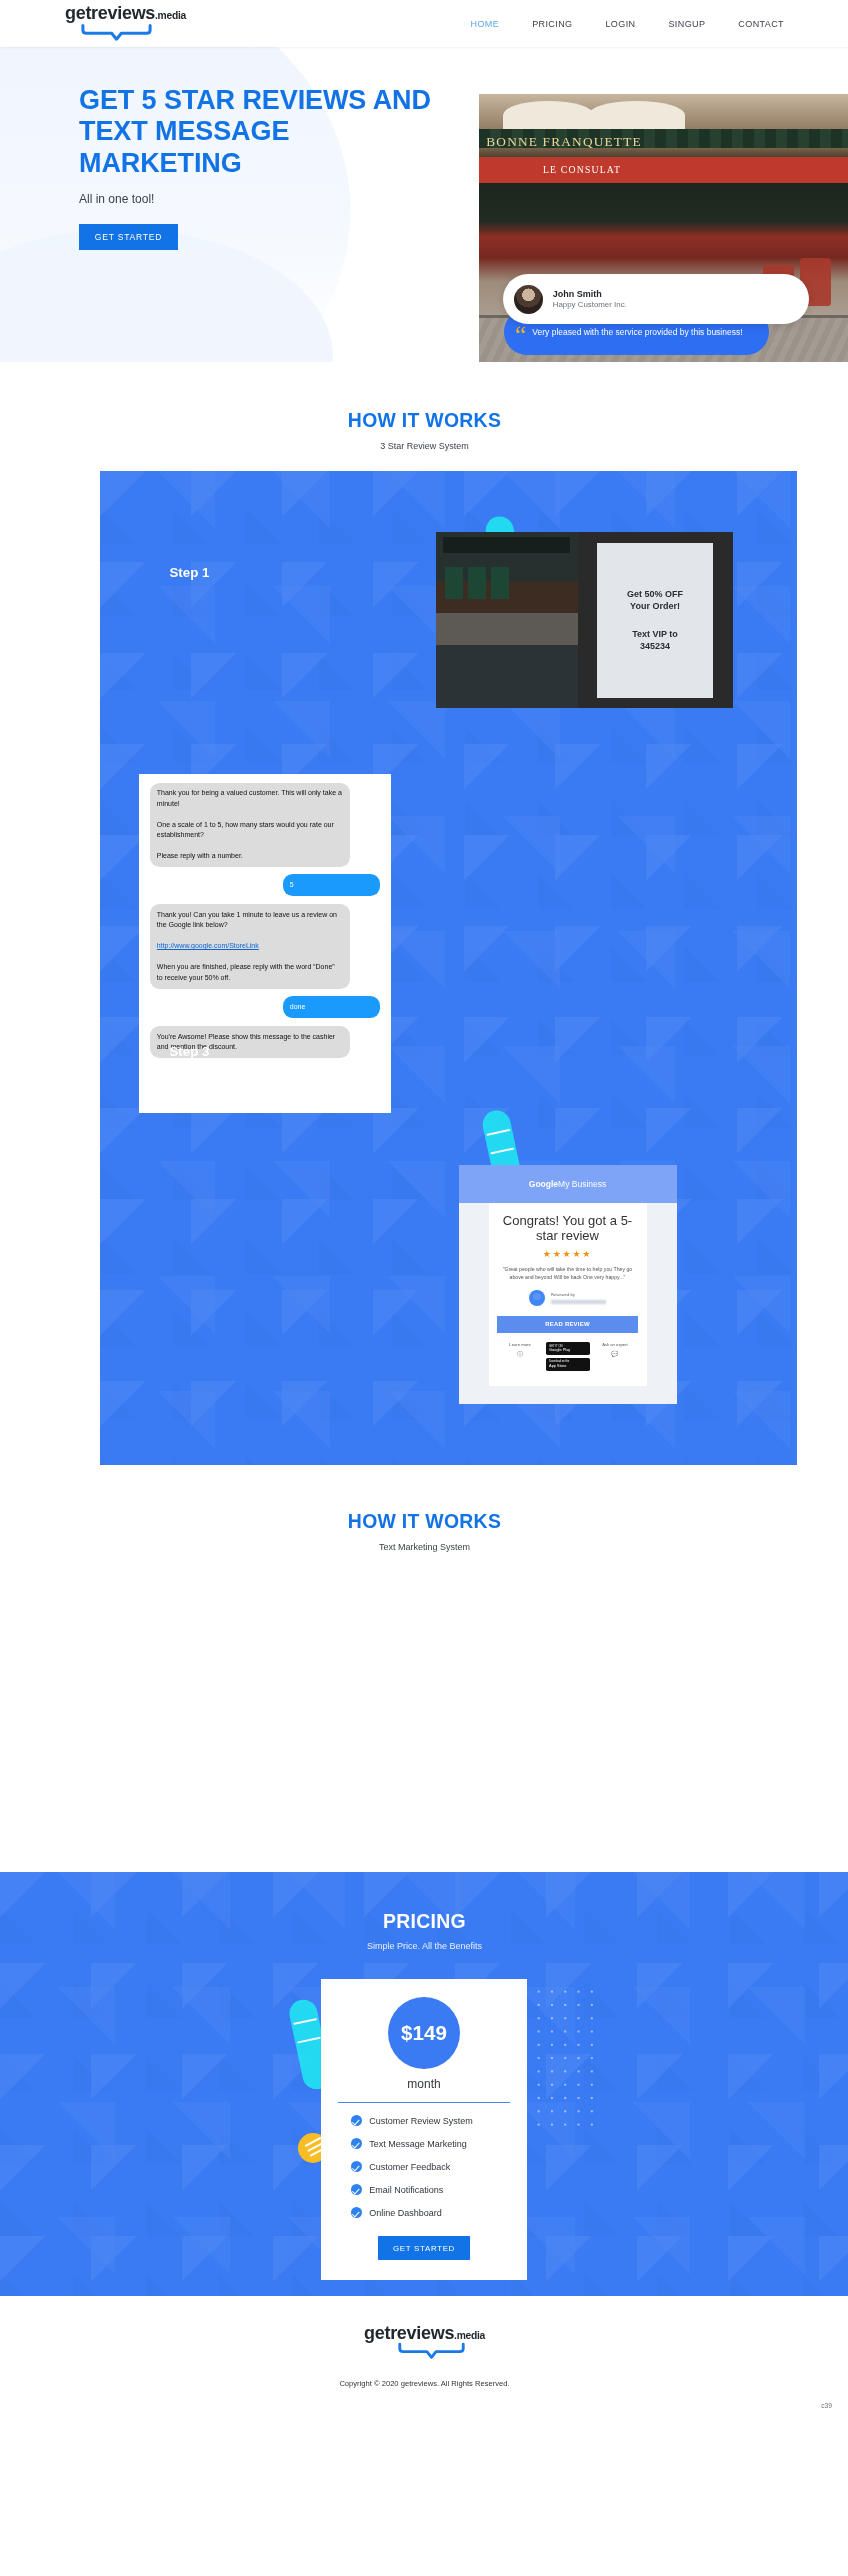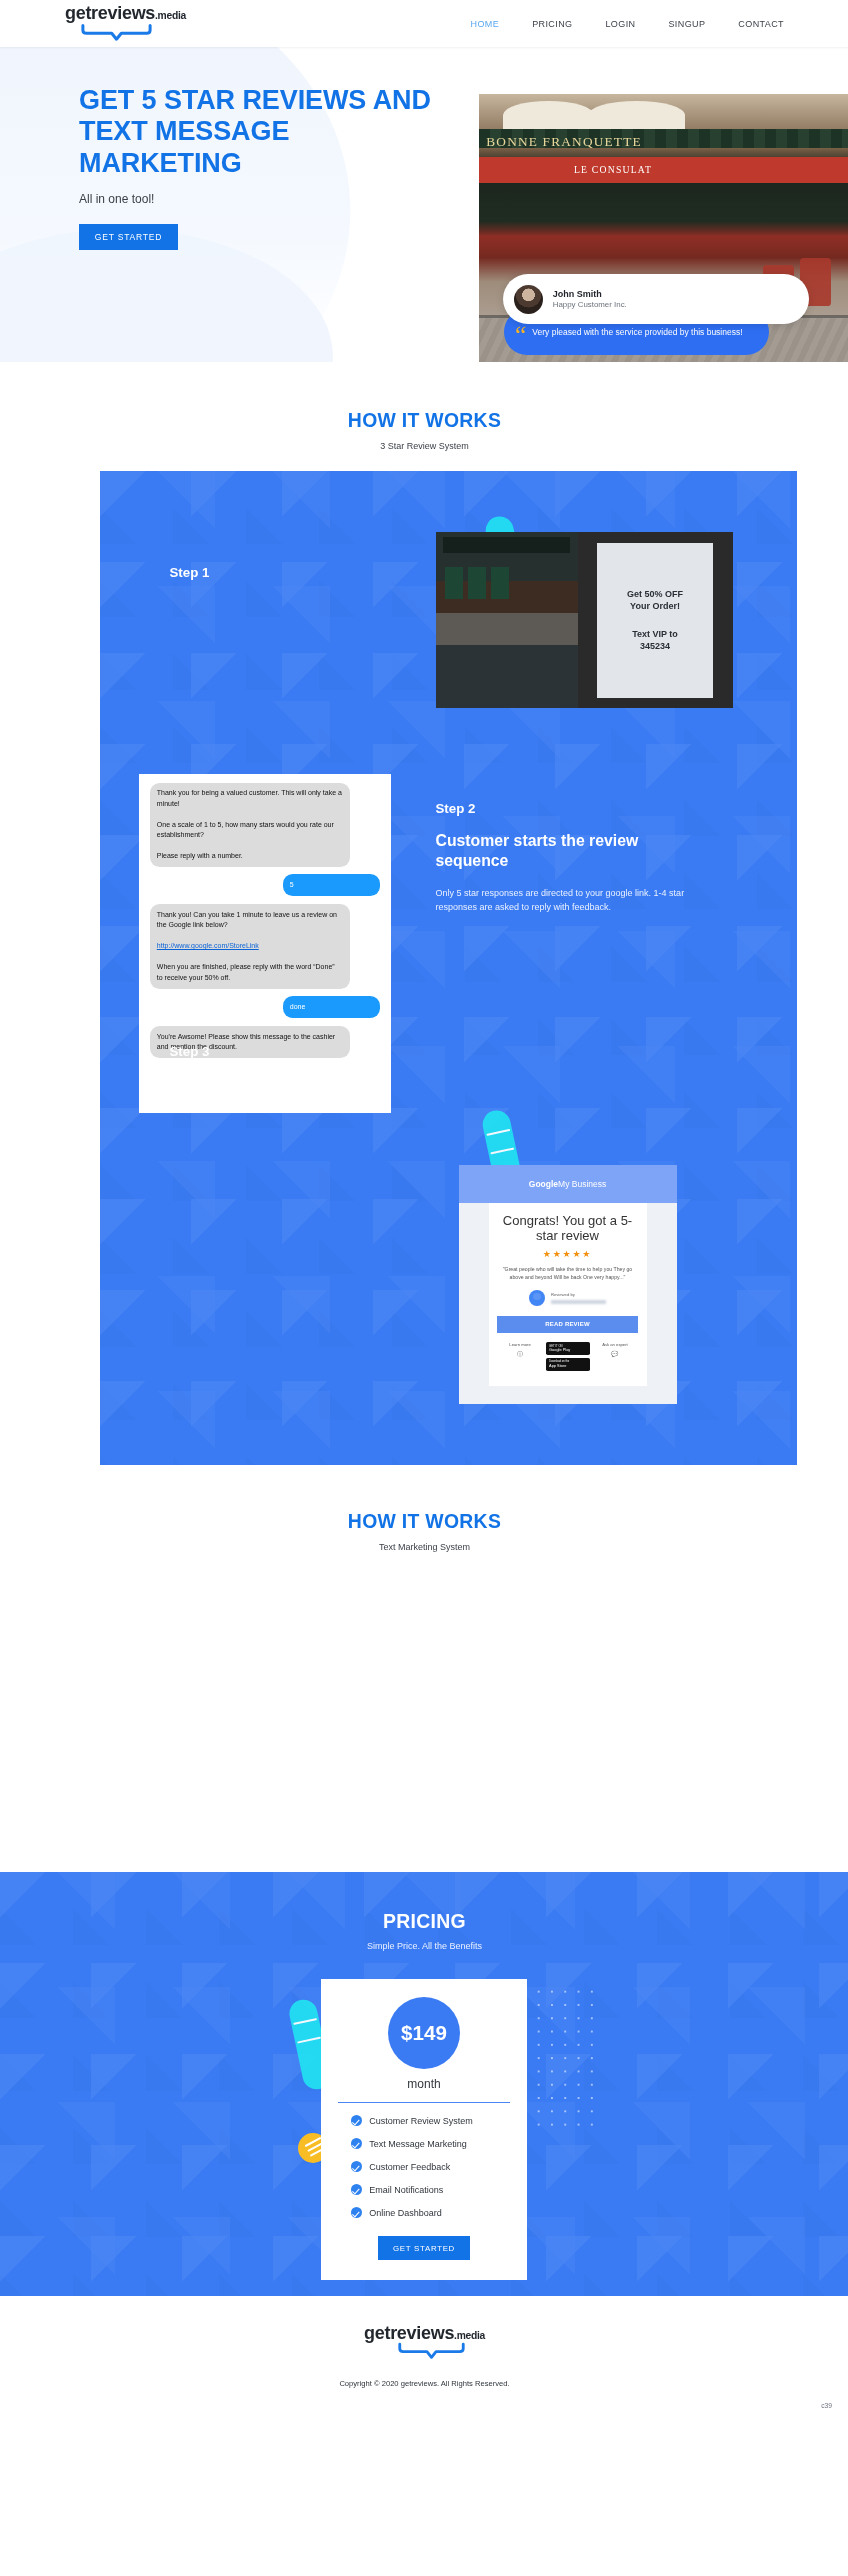--- a/index.html
+++ b/index.html
@@ -76,21 +76,21 @@
     position: absolute; inset: 0;
     background:
       linear-gradient(180deg, rgba(0,0,0,.08), rgba(0,0,0,.25) 45%, rgba(0,0,0,.05) 55%),
       linear-gradient(180deg,#d8c6ac 0%, #8d6f52 18%, #1f2a22 24%, #2a3a2c 42%, #b43a2f 47%, #7c2c22 54%, #a79482 62%, #b9ada0 78%, #9c938c 100%);
   }
   .photo-awning { position:absolute; left:0; right:0; top:35px; height:19.4px;
     background: repeating-linear-gradient(90deg,#1d3326 0 11px,#27402f 11px 22px); }
   .photo-sign { position:absolute; left:7.3px; top:40px; color:#ffe9a8; font-size:13.3px;
     font-family:"Liberation Serif", serif; letter-spacing:1.2px; opacity:.9; }
   .photo-red { position:absolute; left:0; right:0; top:63px; height:25.5px; background:#bf3a2c; }
-  .photo-red span { color:#fff; font-size:9.7px; letter-spacing:1.2px; line-height:25.5px; padding-left:95px;
+  .photo-red span { color:#fff; font-size:9.7px; letter-spacing:1.2px; line-height:25.5px; padding-left:64px;
     font-family:"Liberation Serif", serif; }
   .photo-umb { position:absolute; top:7.3px; height:28px; background:#efe9dc; border-radius:50% 50% 0 0; }
   .photo-chair { position:absolute; width:31.5px; height:48px; background:#a8382c; border-radius:3.6px; opacity:.9; }
   .photo-street { position:absolute; left:0; right:0; bottom:0; height:79px;
     background: repeating-linear-gradient(115deg,#a49c93 0 6px,#9b938a 6px 12px); }
   .photo-curb { position:absolute; left:0; right:0; bottom:72px; height:9.7px; background:#6e6862; }
 
   
   .testi-card {
     position: absolute; left: 503px; top: 227px; width: 306px; height: 50px;
@@ -303,25 +303,20 @@
       <div class="paper">
         <b>Get 50% OFF</b>
         <b>Your Order!</b>
         <div class="gap"></div>
         <b>Text VIP to</b>
         <b>345234</b>
       </div>
     </div>
   </div>
 
-  <div style="position:absolute; left:336px; top:330px; width:261px;">
-    <div class="step-label">Step 2</div>
-    <div class="step-title">Customer starts the review sequence</div>
-    <div class="step-body">Only 5 star responses are directed to your google link. 1-4 star responses are asked to reply with feedback.</div>
-  </div>
 
   <div class="sms" style="left:39px; top:303px;">
     <div class="bubble them" style="white-space:pre-line;">Thank you for being a valued customer. This will only take a minute!
 
 One a scale of 1 to 5, how many stars would you rate our establishment?
 
 Please reply with a number.</div>
     <div class="bubble me">5</div>
     <div class="bubble them">
       <span>Thank you! Can you take 1 minute to leave us a review on the Google link below?</span>

